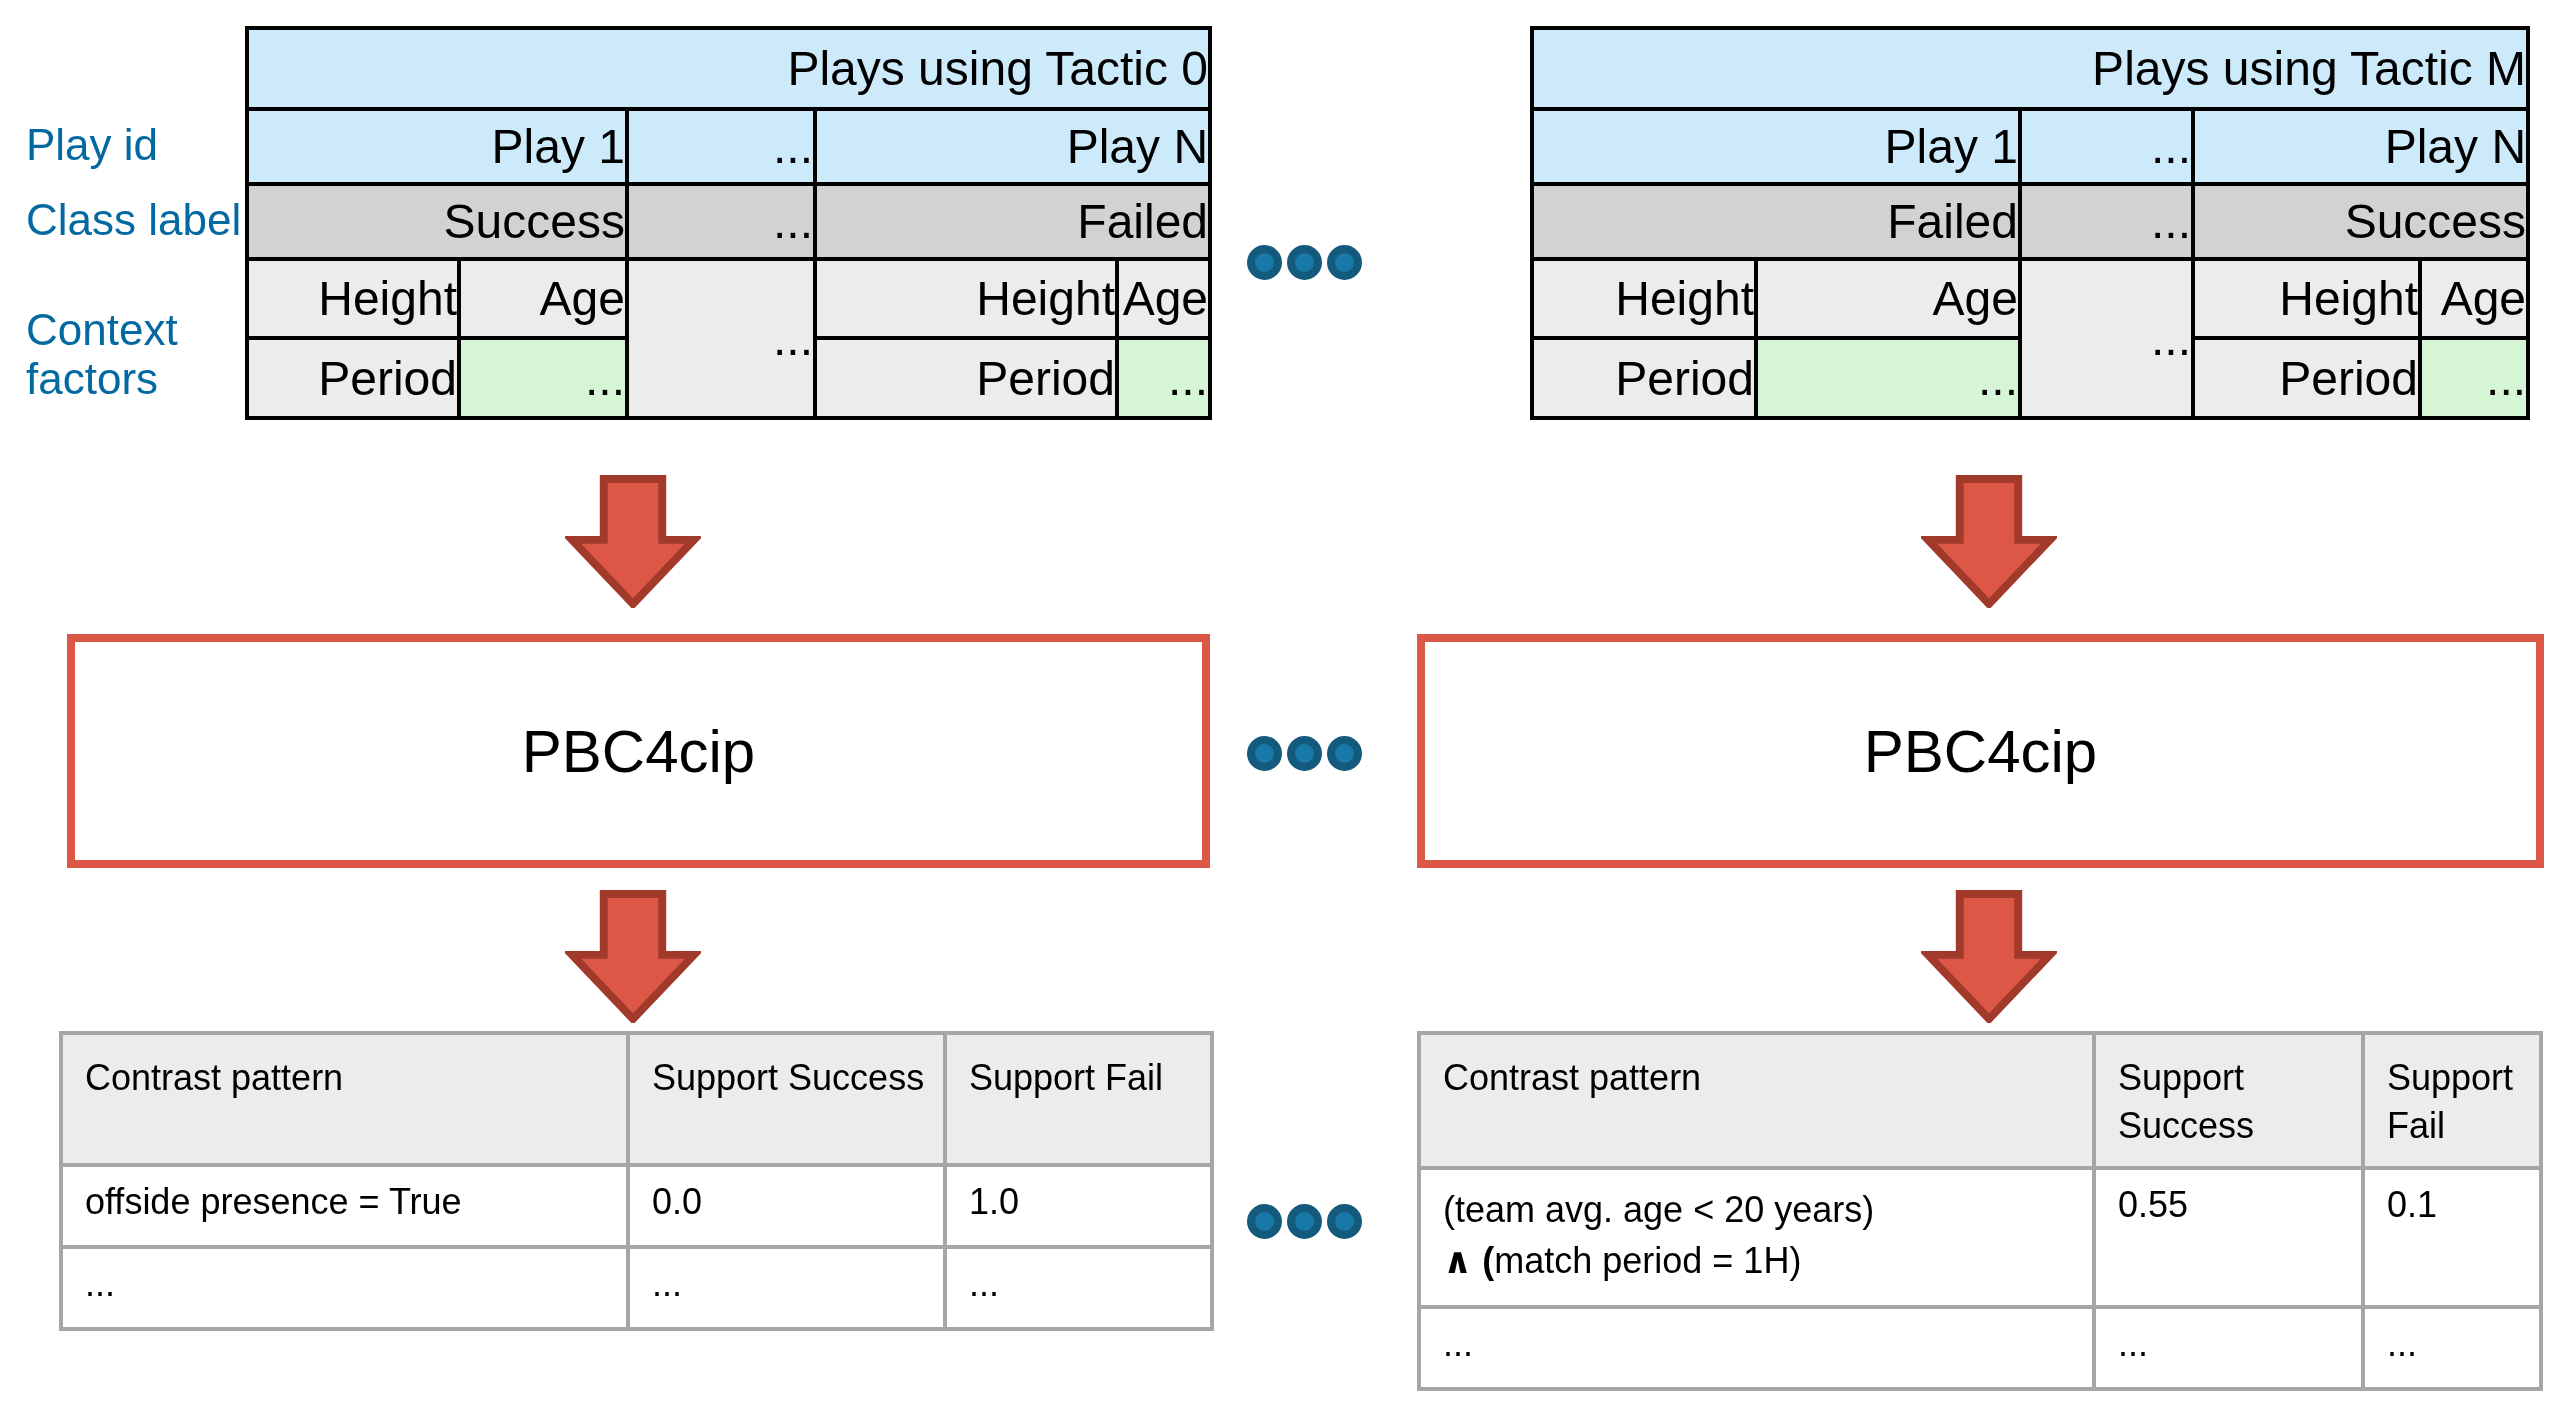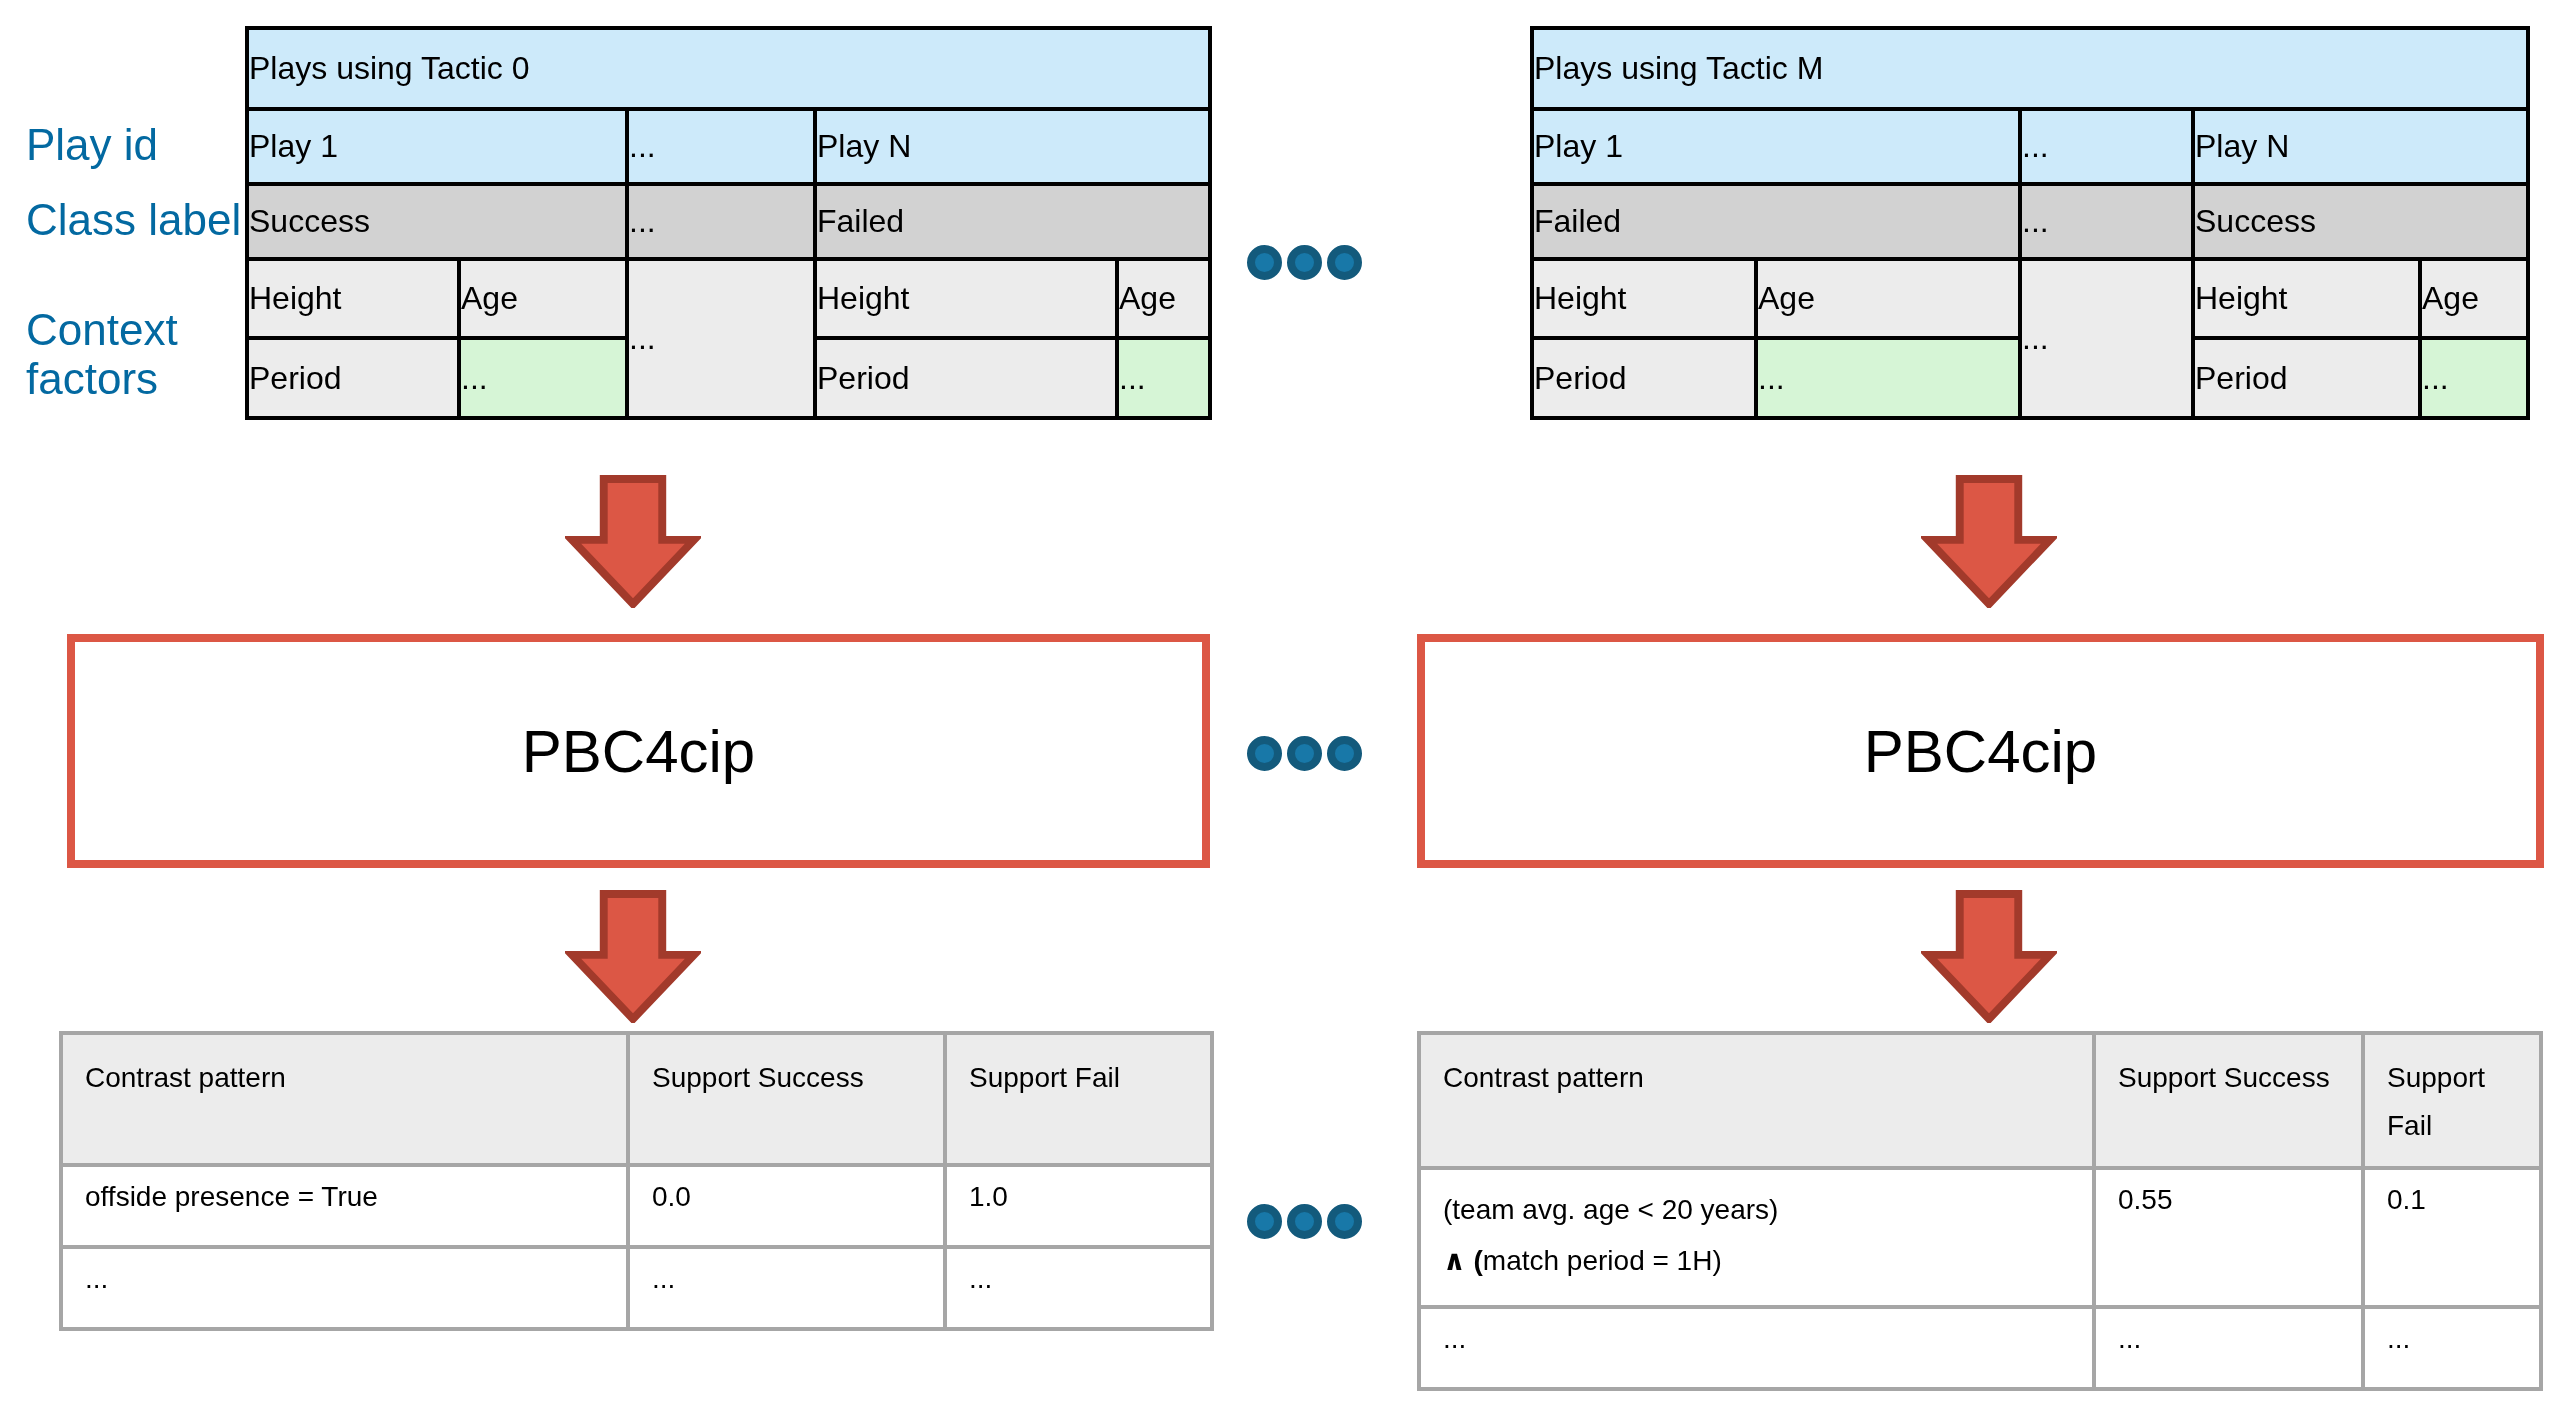--- a/index.html
+++ b/index.html
@@ -25,23 +25,23 @@
 
   
   table.tactic {
     position: absolute;
     border-collapse: collapse;
     table-layout: fixed;
     background: #ffffff;
   }
   table.tactic td {
     border: 4px solid #000000;
-    text-align: left;
+    text-align: right;
     vertical-align: middle;
-    font-size: 32px;
+    font-size: 48px;
     padding: 0;
     overflow: hidden;
   }
   td.c-blue  { background: #cdeafa; }
   td.c-gray  { background: #d2d2d2; }
   td.c-light { background: #ececec; }
   td.c-green { background: #d6f5d6; }
 
   
   .pbc-box {
@@ -77,21 +77,21 @@
 
   
   table.pattern {
     position: absolute;
     border-collapse: collapse;
     table-layout: fixed;
     background: #ffffff;
   }
   table.pattern td {
     border: 4px solid #a6a6a6;
-    font-size: 28px;
+    font-size: 36px;
     text-align: left;
     vertical-align: top;
     padding: 14.3px 8px 0 22px;
     overflow: hidden;
   }
   table.pattern td.hdr {
     background: #ececec;
     padding-top: 19px;
     line-height: 48px;
   }

